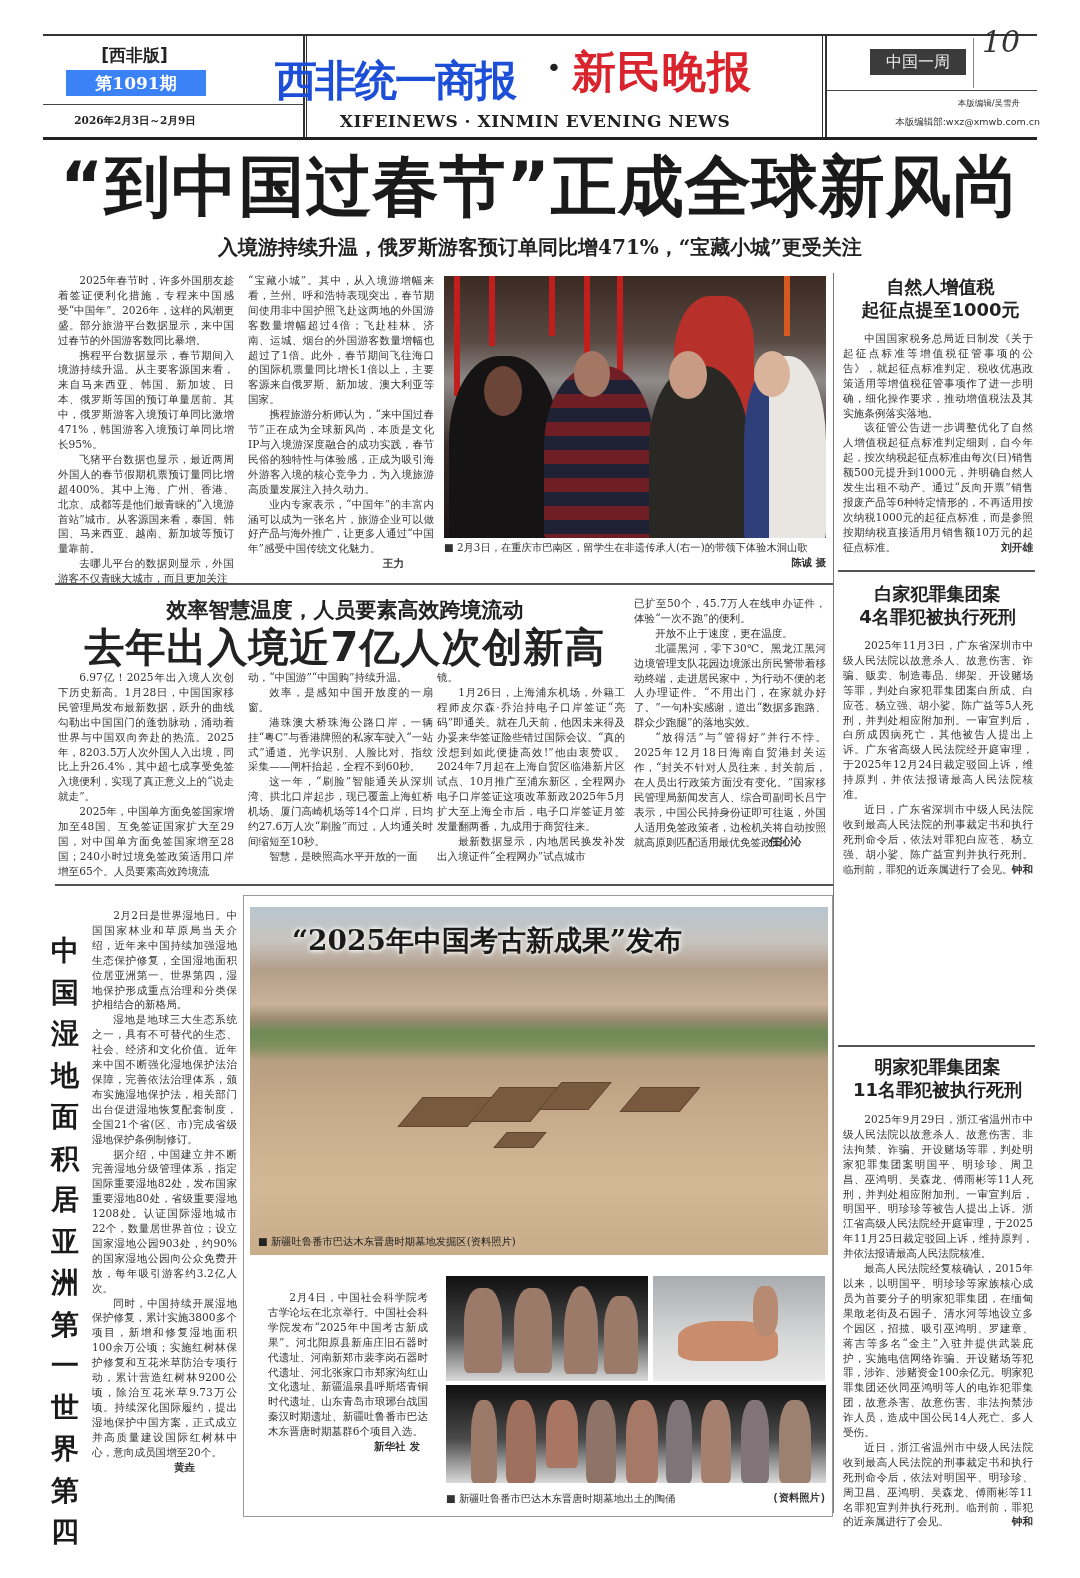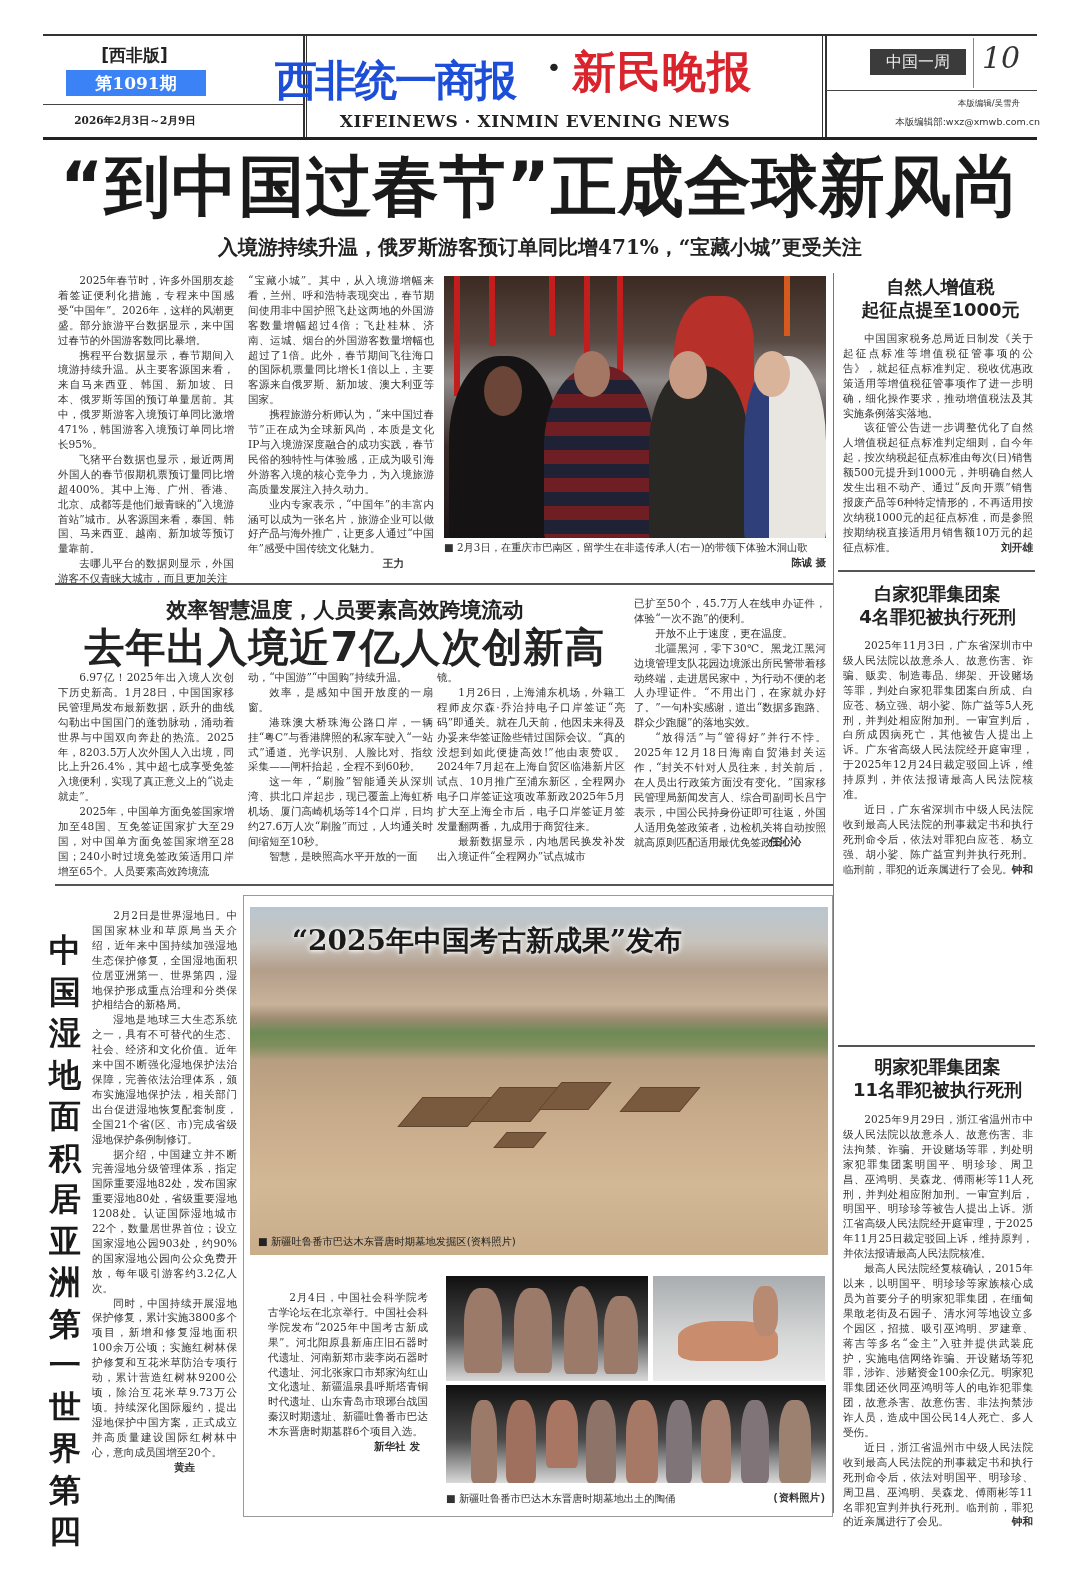--- a/index.html
+++ b/index.html
@@ -17,21 +17,21 @@
   .mast-bottomline { left: 43px; top: 137px; width: 994px; height: 3px; background: #222; }
   .vline { position: absolute; width: 2px; background: #333; }
   .edition { left: 62px; top: 44px; width: 145px; text-align: center; font-size: 17px; font-weight: bold; font-family: "DejaVu Sans", sans-serif; }
   .issue { left: 66px; top: 70px; width: 140px; height: 26px; background: #3b82f6; color: #fff; text-align: center; font-size: 17px; line-height: 26px; font-family: "DejaVu Serif", serif; font-weight: bold; }
   .date { left: 55px; top: 114px; width: 160px; text-align: center; font-size: 10.5px; font-weight: bold; }
   .logo-a { left: 275px; top: 43px; font-size: 42px; font-weight: bold; color: #1d4ed8; font-family: "DejaVu Serif", serif; letter-spacing: -2px; margin-top: 10px; }
   .logo-dot { left: 547px; top: 43px; font-size: 40px; font-weight: bold; color: #222; }
   .logo-b { left: 572px; top: 43px; font-size: 44px; font-weight: bold; color: #d9232d; font-family: "DejaVu Sans", sans-serif; letter-spacing: 1px; }
   .mast-en { left: 325px; top: 111px; width: 420px; text-align: center; font-size: 17px; font-weight: bold; letter-spacing: 0.5px; }
   .section-tag { left: 870px; top: 49px; width: 96px; height: 26px; background: #3b3b3b; color: #eee; text-align: center; font-size: 16px; line-height: 26px; }
-  .page-num { left: 982px; top: 40px; font-size: 30px; font-style: italic; color: #333; }
+  .page-num { left: 982px; top: 24px; font-size: 30px; font-style: italic; color: #333; }
   .editor { left: 870px; top: 98px; width: 150px; text-align: right; font-size: 8.5px; color: #333; font-family: "DejaVu Sans", sans-serif; }
   .editor-email { left: 840px; top: 116px; width: 200px; text-align: right; font-size: 9.5px; color: #333; font-family: "DejaVu Sans", sans-serif; }
 
   
   .headline { left: 45px; top: 146px; width: 990px; text-align: center; font-size: 66px; line-height: 82px; font-weight: bold; color: #1a1a1a; font-family: "DejaVu Sans", sans-serif; letter-spacing: 1px; }
   .subhead { left: 45px; top: 234px; width: 990px; text-align: center; font-size: 20px; font-weight: bold; color: #222; }
 
   
   .photo1 { left: 444px; top: 276px; width: 382px; height: 262px; background: linear-gradient(180deg,#3a2a22 0%,#5a4a44 25%,#8f8a88 40%,#3a2c2a 65%,#1c1616 100%); overflow: hidden; }
   .lantern { position: absolute; width: 6px; background: #c21e1e; }
@@ -39,21 +39,21 @@
   .caption { font-size: 10.3px; line-height: 14.5px; color: #333; }
 
   
   .r-title { text-align: center; font-weight: bold; font-family: "DejaVu Sans", sans-serif; font-size: 18px; line-height: 23px; color: #222; }
 
   
   .kicker2 { left: 55px; top: 596px; width: 580px; text-align: center; font-size: 21px; font-weight: bold; }
   .head2 { left: 55px; top: 620px; width: 580px; text-align: center; font-size: 40px; font-weight: bold; font-family: "DejaVu Sans", sans-serif; letter-spacing: 1px; }
 
   
-  .vhead { left: 44px; top: 930px; width: 42px; font-size: 32px; line-height: 41.5px; font-weight: bold; font-family: "DejaVu Sans", sans-serif; text-align: center; color: #1a1a1a; }
+  .vhead { left: 44px; top: 930px; width: 42px; font-size: 28px; line-height: 41.5px; font-weight: bold; font-family: "DejaVu Sans", sans-serif; text-align: center; color: #1a1a1a; }
 
   
   .arch-box { left: 243px; top: 895px; width: 590px; height: 622px; border: 1px solid #999; }
   .arch-photo { left: 250px; top: 907px; width: 578px; height: 348px; overflow: hidden;
     background: linear-gradient(180deg,#b9c6cf 0%,#c7c3bd 10%,#b39e8a 18%,#c8b29a 28%,#9e8c72 32%,#6e8a55 36%,#7f8f5d 40%,#b79e80 44%,#c8ab8a 60%,#d3b896 80%,#c9ad8b 100%); }
   .arch-title { left: 250px; top: 922px; width: 474px; text-align: center; font-size: 28px; font-weight: bold; color: #1a1a1a; text-shadow: 0 0 4px #fff, 0 0 6px #fff; }
   .trench { position: absolute; background: #7a5a3e; transform: skewX(-40deg); border: 1px solid #5e4530; }
   .arch-cap { left: 258px; top: 1235px; font-size: 10.3px; color: #222; font-family: "DejaVu Sans", sans-serif; }
   .fig-panel { position: absolute; background: linear-gradient(180deg,#101010 0%,#4a4a4a 55%,#d9d9d9 100%); overflow: hidden; }
   .fig { position: absolute; background: #9b7a6a; border-radius: 40% 40% 10% 10%; }

